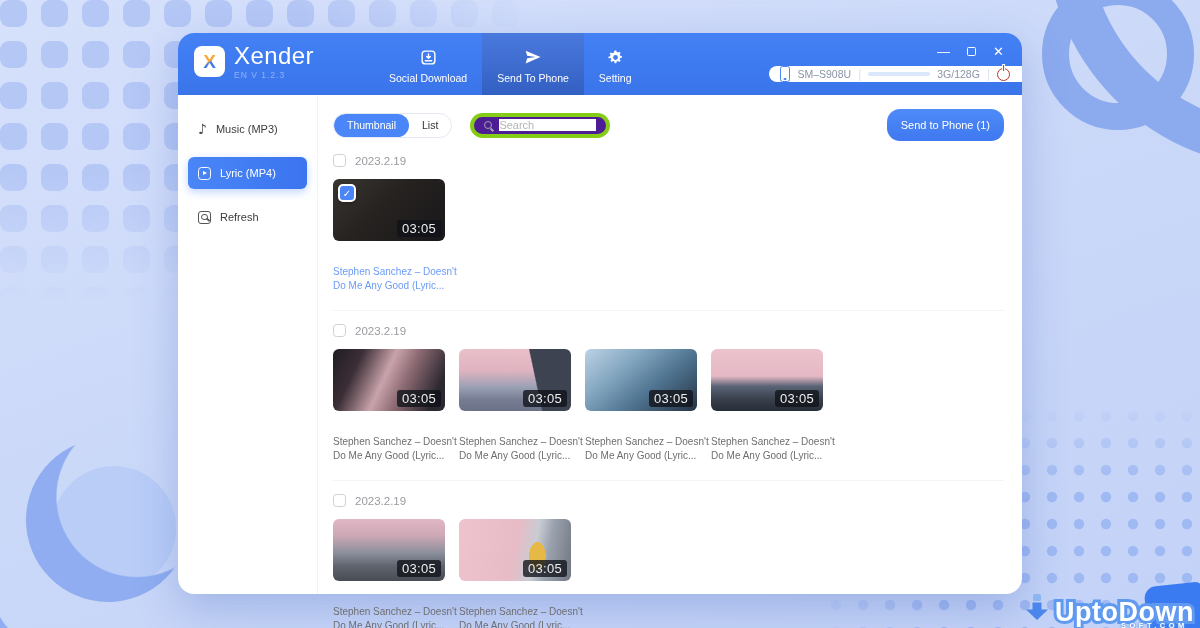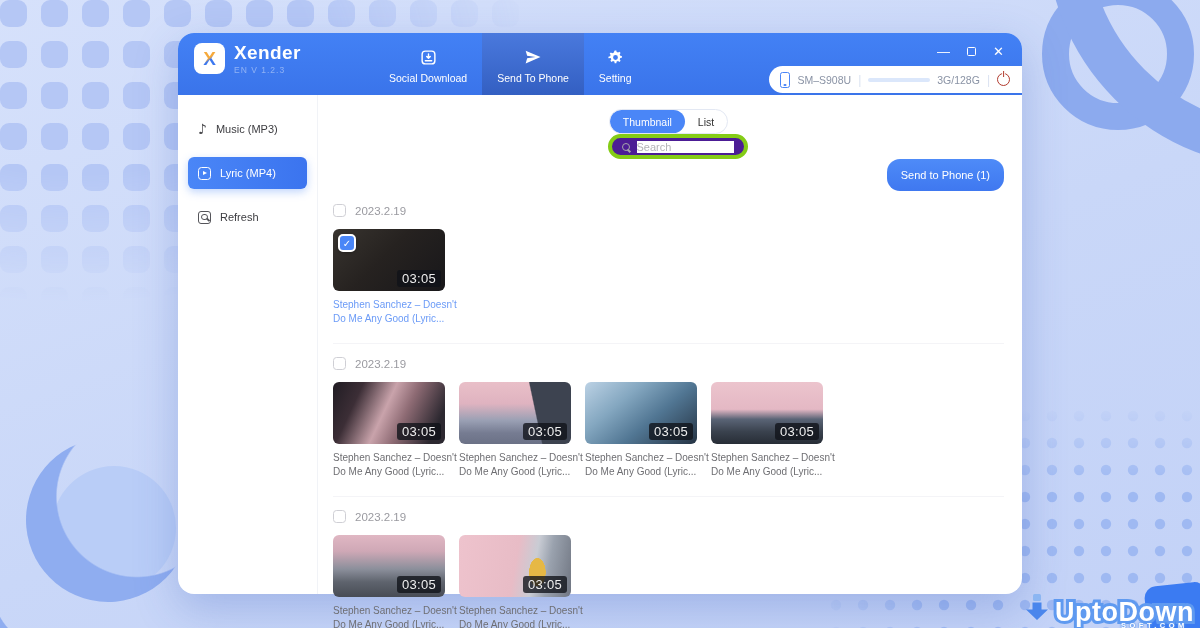--- a/index.html
+++ b/index.html
@@ -61,38 +61,38 @@
   .logo-block { position:absolute; left:16px; top:10px; display:flex; align-items:center; gap:9px; }
   .logo-square {
     width:31px; height:31px; background:#fff; border-radius:8px;
     display:flex; align-items:center; justify-content:center;
   }
   .logo-x {
     font-size:19px; font-weight:bold;
     background:linear-gradient(145deg,#f6a93b 46%,#3c78f0 54%);
     -webkit-background-clip:text; background-clip:text; color:transparent;
   }
-  .app-name { color:#fff; font-size:19px; font-weight:700; letter-spacing:.4px; line-height:1.05; }
+  .app-name { color:#fff; font-size:24px; font-weight:400; letter-spacing:.4px; line-height:1.05; }
   .app-version { color:rgba(255,255,255,.42); font-size:8.5px; letter-spacing:1px; margin-top:2px; }
 
   .tabs { position:absolute; left:196px; top:0; height:62px; display:flex; }
   .tab {
     height:62px; padding:9px 15px 11px; display:flex; flex-direction:column;
     align-items:center; justify-content:flex-end; gap:6px; cursor:pointer;
   }
   .tab.active { background:linear-gradient(180deg,#4a79dd,#335fc2); }
   .tab-label { color:#fff; font-size:10.5px; white-space:nowrap; }
   .tab-icon { height:18px; display:flex; align-items:flex-end; }
 
   .win-controls { position:absolute; right:18px; top:12px; display:flex; gap:17px; align-items:center; }
   .win-btn { color:#fff; font-size:13px; line-height:1; cursor:pointer; }
   .maximize-box { width:9px; height:9px; border:1.4px solid #fff; border-radius:1.5px; display:inline-block; }
 
   .device-pill {
-    position:absolute; right:0; top:33px; height:27px; padding:0 12px 0 11px;
+    position:absolute; right:0; top:33px; height:16px; padding:0 12px 0 11px;
     background:#fff; border-radius:14px 0 0 14px;
     display:flex; align-items:center; gap:7px; font-size:10.5px; color:#8a93a5;
   }
   .phone-icon { width:10px; height:16px; border:1.6px solid #4a86f7; border-radius:2.5px; position:relative; }
   .phone-icon::after { content:''; position:absolute; left:50%; bottom:1px; transform:translateX(-50%); width:3px; height:1.6px; background:#4a86f7; border-radius:1px; }
   .pill-sep { color:#dbe3f2; font-size:12px; }
   .storage-bar { width:62px; height:4px; border-radius:2px; background:#dbe7fb; overflow:hidden; }
   .storage-fill { height:100%; border-radius:2px; background:#4a86f7; }
   .power-icon { width:13px; height:13px; border:1.7px solid #b23b2e; border-radius:50%; position:relative; cursor:pointer; }
   .power-icon::after { content:''; position:absolute; left:50%; top:-3.5px; transform:translateX(-50%); width:1.8px; height:6px; background:#b23b2e; box-shadow:0 0 0 1px #fff; }
@@ -109,21 +109,21 @@
     box-shadow:0 3px 8px rgba(74,134,247,.35);
   }
   .music-note { font-family:"DejaVu Sans", sans-serif; font-size:14px; color:#48484c; line-height:1; }
   .play-ic { width:13px; height:13px; border:1.5px solid #fff; border-radius:3.5px; display:flex; align-items:center; justify-content:center; }
   .play-ic::after { content:''; border-left:4px solid #fff; border-top:2.5px solid transparent; border-bottom:2.5px solid transparent; margin-left:1px; }
   .refresh-ic { width:13px; height:13px; border:1.5px solid #55555a; border-radius:3px; position:relative; }
   .refresh-ic::after { content:''; position:absolute; left:2px; top:2px; width:4.5px; height:4.5px; border:1.4px solid #55555a; border-radius:50%; }
   .refresh-ic::before { content:''; position:absolute; right:2px; bottom:1.5px; width:1.5px; height:3.5px; background:#55555a; transform:rotate(-45deg); }
 
   .content { flex:1; padding:14px 18px 0 15px; position:relative; }
-  .toolbar { display:flex; align-items:center;flex-direction:column; }
+  .toolbar { display:flex; align-items:center; }
   .view-toggle {
     display:flex; height:25px; border:1px solid #e3e8f3; border-radius:13px;
     overflow:hidden; background:#fff; font-size:10.5px;
   }
   .toggle-opt { display:flex; align-items:center; padding:0 13px; color:#333; cursor:pointer; }
   .toggle-opt.active { background:#4a86f7; color:#fff; border-radius:13px; }
   .search-box {
     margin-left:18px; width:140px; height:25px; border:4px solid #84cc16; border-radius:13px;
     display:flex; align-items:center; gap:7px; padding:0 10px; background:#4c1d95;
   }
@@ -148,21 +148,21 @@
   .duration {
     position:absolute; right:4px; bottom:4px; background:rgba(15,18,24,.78); color:#eee;
     font-size:13px; padding:1px 5px; border-radius:3px; letter-spacing:.3px;
   }
   .sel-check {
     position:absolute; left:5px; top:5px; width:18px; height:18px; background:#4a86f7;
     border:2px solid #fff; border-radius:5px; display:flex; align-items:center; justify-content:center;
     color:#fff; font-size:10px; box-shadow:0 1px 3px rgba(0,0,0,.25); cursor:pointer;
     font-family:"DejaVu Sans",sans-serif;
   }
-  .title { margin-top:7px; width:124px; font-size:10px; line-height:1.4; color:#6e6e72; }
+  .title { margin-top:24px; width:124px; font-size:10px; line-height:1.4; color:#6e6e72; }
   .title div { white-space:nowrap; overflow:hidden; }
   .card.selected .title { color:#6b9bf7; }
 
   
   .th-dark-portrait { background:linear-gradient(135deg,#38342f 0%,#262220 45%,#18171a 100%); }
   .th-car-girl { background:linear-gradient(115deg,#201c23 0%,#3c2e36 22%,#c9a3ab 46%,#8e6b74 62%,#2c2830 88%); }
   .th-sunset-mirror { background:linear-gradient(78deg, rgba(0,0,0,0) 66%, #3d4350 67%), linear-gradient(180deg,#e9bfc8 0%,#dfb3c0 35%,#9aa0b4 62%,#767c92 82%,#6b7186 100%); }
   .th-wet-window { background:linear-gradient(140deg,#bcd2e5 0%,#84a7c0 32%,#517693 60%,#253343 100%); }
   .th-roof-person { background:linear-gradient(180deg,#ecc4cd 0%,#e4b8c4 44%,#5a6476 60%,#3a424e 80%,#272d36 100%); }
   .th-house-sky { background:linear-gradient(180deg,#e0b7c3 0%,#cfa8b6 26%,#8b8f9b 55%,#5e636d 76%,#484c55 100%); }

